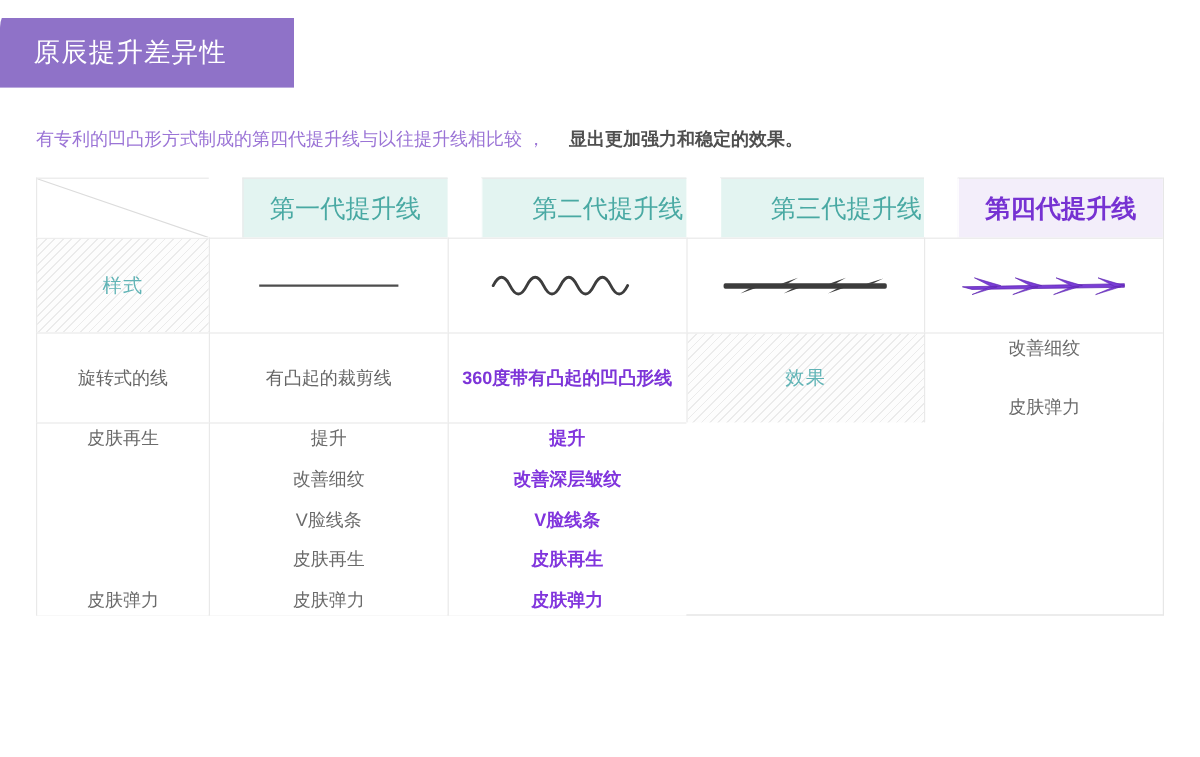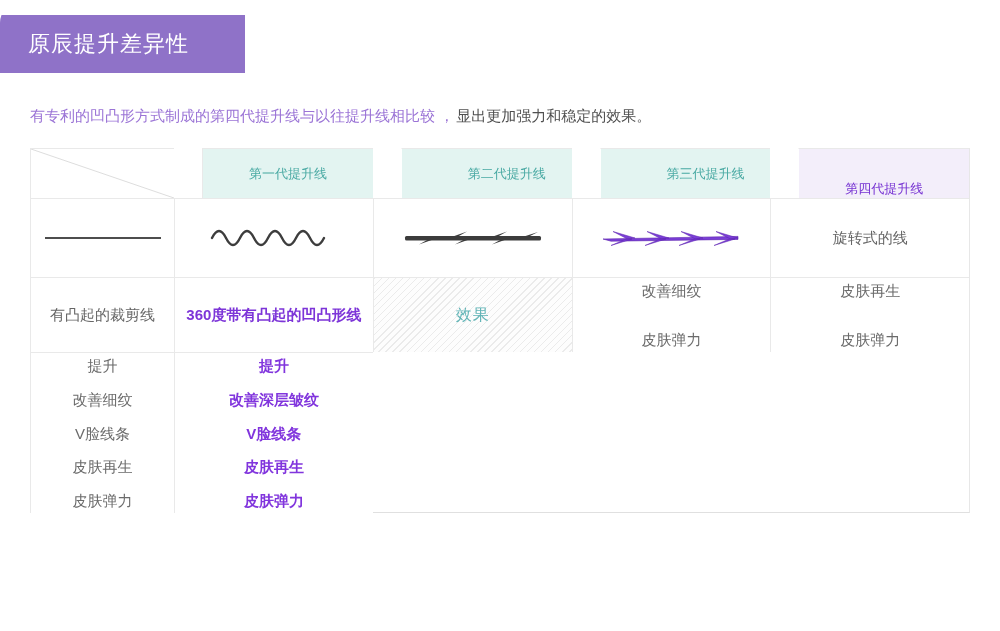--- a/index.html
+++ b/index.html
@@ -21,21 +21,21 @@
   }
   .banner span{
     color:#ffffff;font-size:22px;letter-spacing:1px;
   }
   
   .intro{
     position:absolute;left:30px;top:107px;
     font-size:15px;white-space:nowrap;
   }
   .intro-hl{color:#9b74d6;}
-  .intro-rest{color:#4f4f4f;margin-left:2px;}
+  .intro-rest{color:#4f4f4f;margin-left:20px;font-weight:bold;}
   
   .cmp{
     position:absolute;left:30px;top:148px;
     width:940px;height:365px;
     display:grid;
     grid-template-columns:144px repeat(4,1fr);
     grid-template-rows:50px 79px 75px 161px;
     border-right:1px solid #e7e7e7;
     border-bottom:1px solid #e0e0e0;
     box-sizing:border-box;
@@ -43,24 +43,24 @@
   .cell{
     border-left:1px solid #e9e9e9;
     border-top:1px solid #e9e9e9;
     display:flex;align-items:center;justify-content:center;
     box-sizing:border-box;
     background:#ffffff;
     overflow:hidden;
   }
   .corner{padding:0;position:relative;}
   .corner svg{position:absolute;inset:0;width:100%;height:100%;}
-  .head{font-size:13px;margin-left:28px;}
+  .head{font-size:21px;margin-left:28px;}
   .head.teal{background:#e3f4f1;color:#49a9a3;}
   .head.teal.sep{border-left:1px solid #ffffff;padding-left:40px;}
-  .head.purple{background:#f3eefa;color:#7632d2;font-weight:normal;border-left:1px solid #ffffff;align-items:flex-end;}
+  .head.purple{background:#f3eefa;color:#7632d2;font-weight:bold;border-left:1px solid #ffffff;}
   .rowlabel{
     background-color:#fdfdfd;
     background-image:repeating-linear-gradient(135deg,#ebebeb 0,#ebebeb 1px,transparent 1px,transparent 5px);
     color:#61b4b6;font-size:16px;letter-spacing:1px;
   }
   .feature{font-size:15px;color:#666666;}
   .feature.gen4{color:#7d35d8;font-weight:bold;}
   .fxlist{flex-direction:column;justify-content:space-between;}
   .fxlist div{line-height:25px;font-size:15px;color:#6b6b6b;text-align:center;}
   .fxlist.gen4 div{color:#8135dd;font-weight:bold;}
@@ -91,20 +91,23 @@
     <div class="cell head teal sep">
       <span>第二代提升线</span>
     </div>
     <div class="cell head teal sep">
       <span>第三代提升线</span>
     </div>
     <div class="cell head purple">
       <span>第四代提升线</span>
     </div>
 
+    <div class="cell rowlabel">
+      <span>样式</span>
+    </div>
     <div class="cell">
       <svg width="122" height="30" viewBox="0 0 122 30">
         <line x1="3" y1="15" x2="119" y2="15" stroke="#4d4d4d" stroke-width="2"></line>
       </svg>
     </div>
     <div class="cell">
       <svg width="130" height="32" viewBox="0 0 130 32">
         <path d="M3,16 q7,-14 14,0 t14,0 t14,0 t14,0 t14,0 t14,0 t14,0 t14,0" fill="none" stroke="#3d3d3d" stroke-width="2.4" stroke-linecap="round"></path>
       </svg>
     </div>

